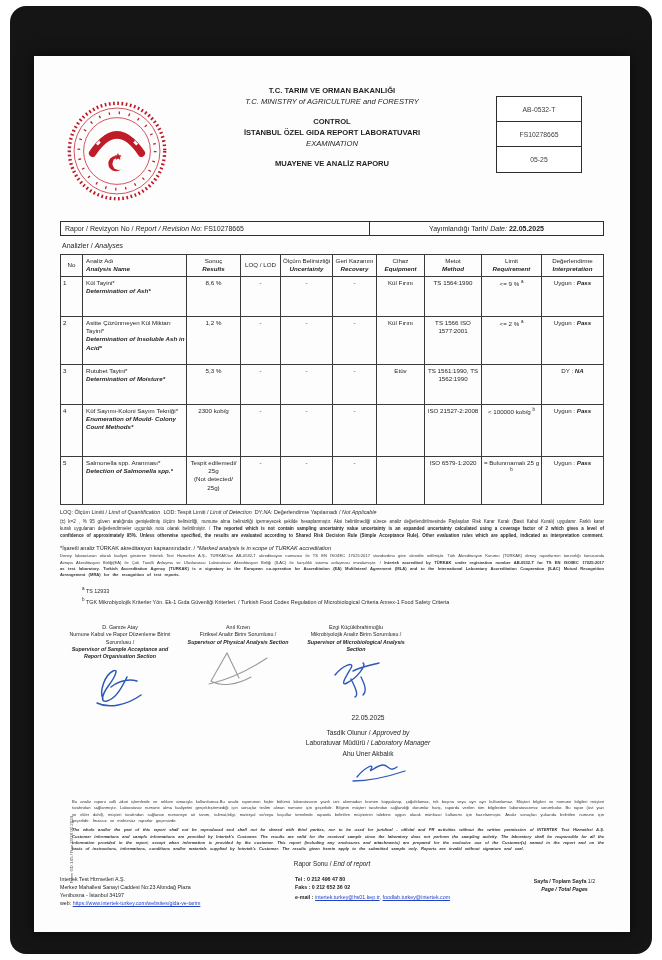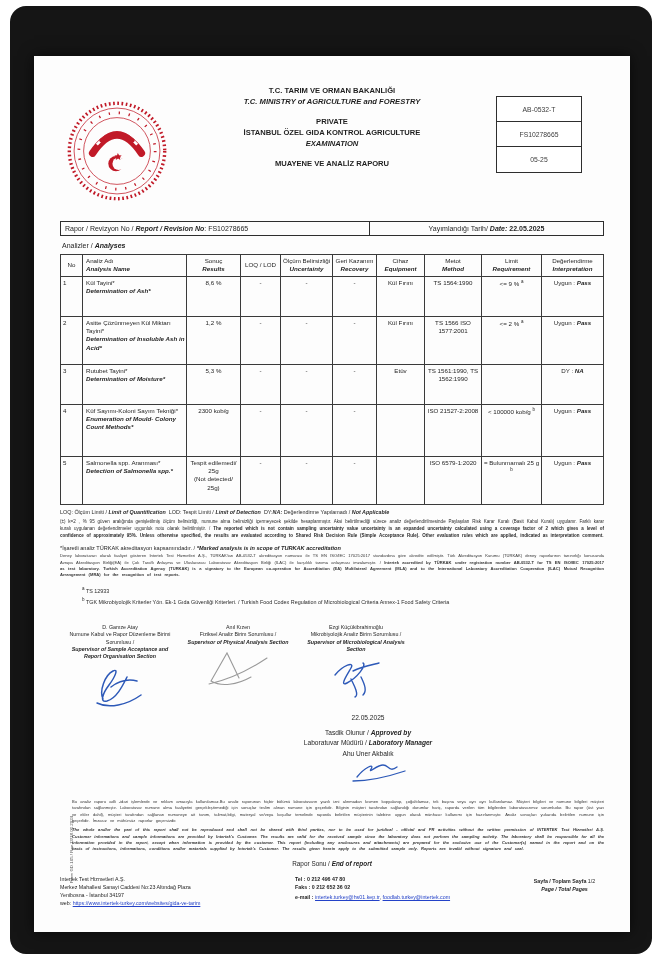--- a/index.html
+++ b/index.html
@@ -8,21 +8,21 @@
   .page { position:absolute; left:34px; top:56px; width:596px; height:876px; background:#fdfdfd; box-shadow:0 0 14px rgba(0,0,0,.65); padding:0 26px; overflow:hidden; }
 
   
   .hdr { position:relative; height:165px; }
   .logo { position:absolute; left:4px; top:42px; width:106px; height:106px; }
   .refbox { position:absolute; right:22px; top:40px; width:86px; border:1px solid #2e2e2e; background:#fff; }
   .refbox .cell { height:25px; border-bottom:1px solid #2e2e2e; display:flex; align-items:center; justify-content:center; font-size:6.8px; color:#3c3c3c; }
   .refbox .cell:last-child { border-bottom:none; }
   .hdr-text { width:330px; margin:0 auto; padding-top:29px; text-align:center; line-height:1.45; font-size:7.6px; }
   .b { font-weight:bold;text-align:center; }
-  .bi { font-weight:bold; font-style:italic; }
+  .bi { font-weight:normal; font-style:italic; }
   .hdr-gap { height:9px; }
 
   
   .repbar { display:flex; border:1.2px solid #2e2e2e; height:15px; font-size:7px; align-items:center; }
   .repbar .l { flex:0 0 57%; padding-left:4px; border-right:1.2px solid #2e2e2e; height:100%; display:flex; align-items:center; }
   .repbar .r { flex:1; text-align:center; }
   .analyses { font-size:7px; margin:6px 0 5px 2px; }
 
   
   table { border-collapse:collapse; width:543px; table-layout:fixed; }
@@ -88,22 +88,22 @@
     <div class="refbox">
       <div class="cell">AB-0532-T</div>
       <div class="cell">FS10278665</div>
       <div class="cell">05-25</div>
     </div>
 
     <div class="hdr-text">
       <div class="b">T.C. TARIM VE ORMAN BAKANLIĞI</div>
       <div class="bi">T.C. MINISTRY of AGRICULTURE and FORESTRY</div>
       <div class="hdr-gap"></div>
-      <div class="b">PRIVATE</div>
-      <div class="b">İSTANBUL ÖZEL GIDA KONTROL AGRICULTURE</div>
+      <div class="b">CONTROL</div>
+      <div class="b">İSTANBUL ÖZEL GIDA REPORT LABORATUVARI</div>
       <div class="bi">EXAMINATION</div>
       <div class="hdr-gap"></div>
       <div class="b">MUAYENE VE ANALİZ RAPORU</div>
     </div>
   </div>
 
   <div class="repbar">
     <div class="l">
       <span>Rapor / Revizyon No /</span>&nbsp;<span class="bi">Report / Revision No</span><span>: FS10278665</span>
     </div>

